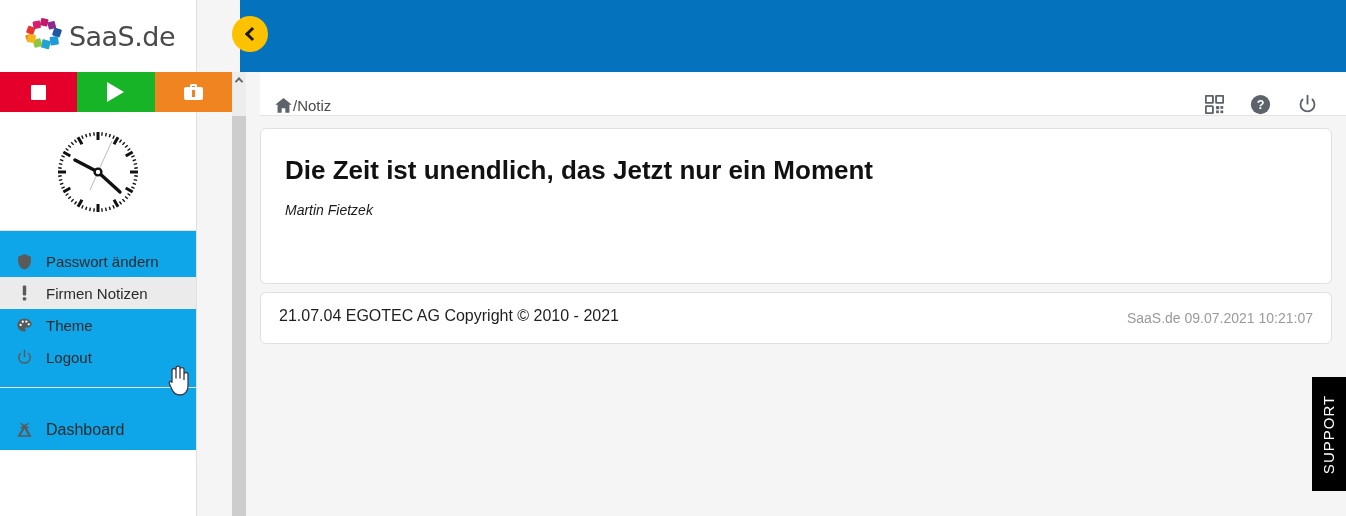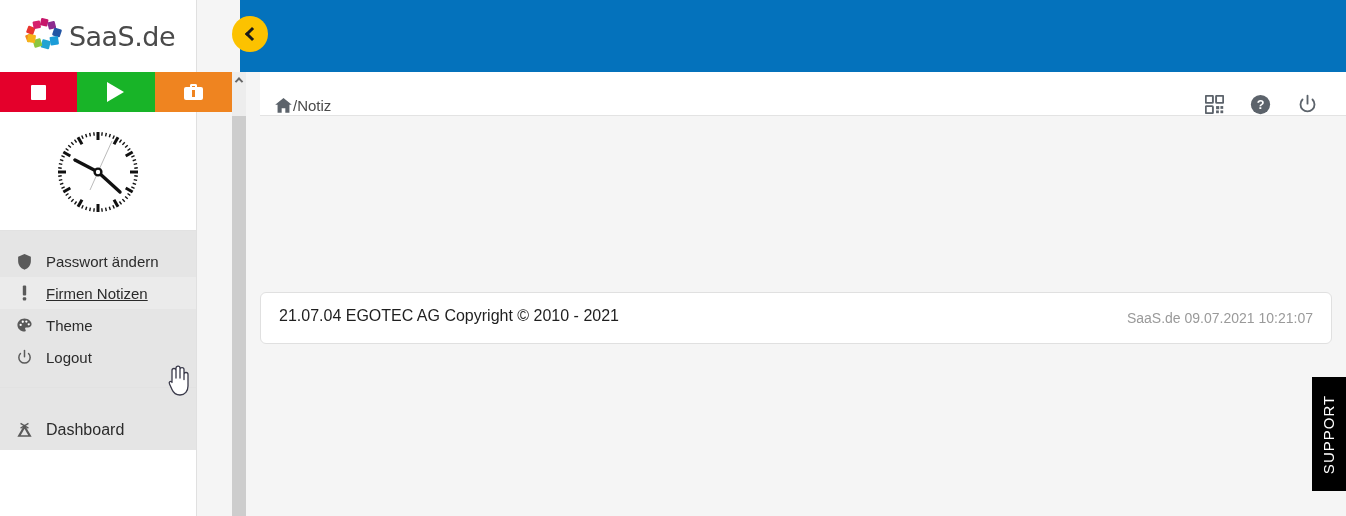--- a/index.html
+++ b/index.html
@@ -60,26 +60,26 @@
     margin-top: 18px; text-align: center; font-size: 15px; color: #333;
   }
   .chev-up {
     display: inline-block; width: 9px; height: 9px; margin-left: 5px;
     border-left: 2.4px solid #333; border-top: 2.4px solid #333;
     transform: rotate(45deg); vertical-align: 2px;
   }
   .divider { height: 1px; background: #e2e2e2; }
 
   
-  .menu { background: #e5e5e5; }
+  .menu { background: #0ea5e9; }
   .menu-item {
     display: flex; align-items: center; height: 32px; padding-left: 12px;
     font-size: 15px; color: #2b2b2b; cursor: pointer;
   }
-  .menu-item.hovered { background: #ebebeb; text-decoration: underline; }
+  .menu-item.hovered { background: #ebebeb; }
   .menu-icon {
     width: 24px; display: flex; align-items: center; justify-content: center;
     margin-right: 10px; color: #5a5a5a;
   }
   .menu-label { line-height: 1; }
   .menu-gap { height: 14px; }
   .menu-item.big { height: 40px; font-size: 16px; }
 
   
   .sb-scroll {
@@ -391,20 +391,24 @@
         </span>
         <span class="ci">
           <svg width="21" height="21" viewBox="0 0 24 24" fill="none" stroke="#5c636b" stroke-width="2.1" stroke-linecap="round">
             <path d="M6.3 6.3a8 8 0 1 0 11.4 0"></path>
             <line x1="12" y1="2" x2="12" y2="11"></line>
           </svg>
         </span>
       </div>
     </div>
 
+    <div class="card card-quote">
+      <div class="quote-title"><span>Die </span><b>Zeit</b><span> ist unendlich, das </span><b>Jetzt</b><span> nur ein Moment</span></div>
+      <div class="quote-author">Martin Fietzek</div>
+    </div>
 
     <div class="card card-footer">
       <div class="foot-left">21.07.04 EGOTEC AG Copyright © 2010 - 2021</div>
       <div class="foot-right">SaaS.de  09.07.2021 10:21:07</div>
     </div>
   </div>
 
   <div class="support-tab">
     <span>SUPPORT</span>
   </div>

